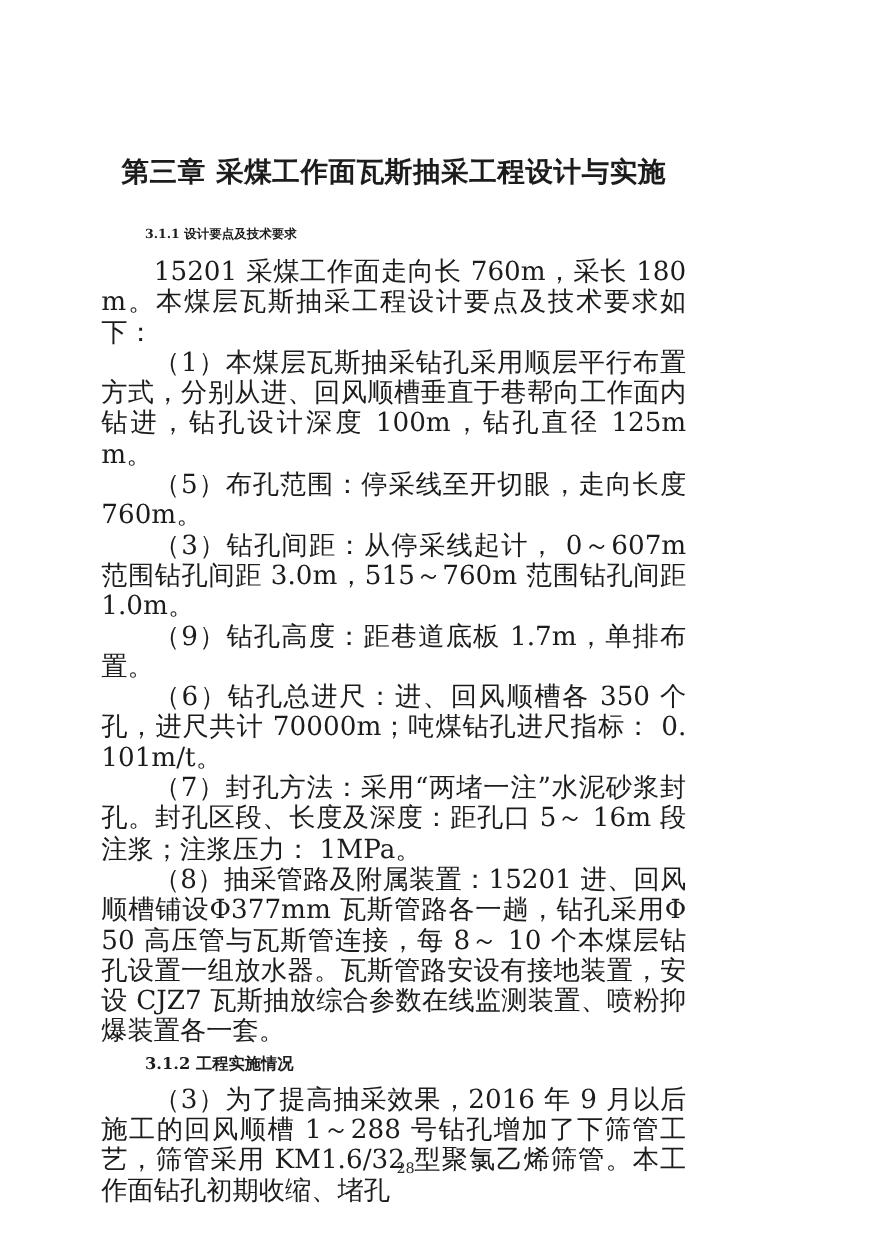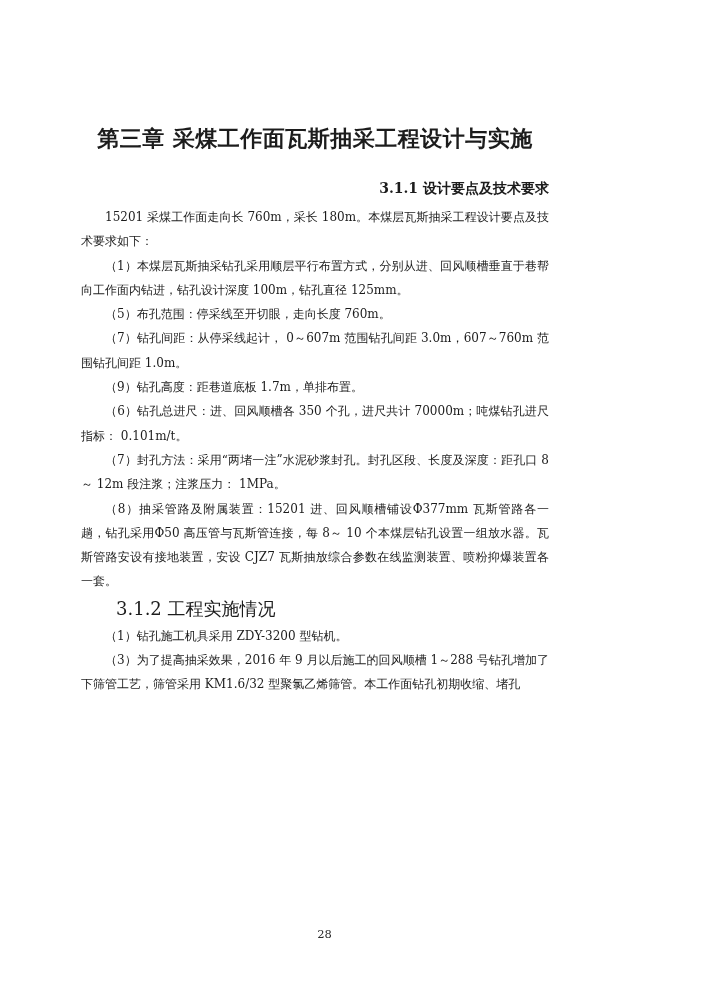--- a/index.html
+++ b/index.html
@@ -30,34 +30,33 @@
     letter-spacing: 0.5px;
   }
   .h-section {
     margin: 23px 0 0 33px;
     font-size: 16.5px;
     line-height: 22px;
     font-weight: bold;
   }
   .h-subsection {
     margin: 23px 0 0 35px;
-    font-size: 14px;
+    font-size: 10px;
     line-height: 20px;
     font-weight: bold;
-    text-align: right;
   }
   .h-subsection-2 {
     margin: 5px 0 5px 35px;
-    font-size: 18px;
+    font-size: 13px;
     line-height: 20px;
-    font-weight: normal;
+    font-weight: bold;
   }
   .para {
     margin: 0;
-    font-size: 12px;
+    font-size: 21px;
     line-height: 24.3px;
     text-indent: 2em;
     text-align: justify;
     word-break: break-all;
   }
   .para.first {
     margin-top: 7px;
   }
   .page-number {
     position: absolute;
@@ -77,27 +76,26 @@
   <div class="content">
 
     <h1 class="chapter-title">第三章 采煤工作面瓦斯抽采工程设计与实施</h1>
 
 
     <h3 class="h-subsection">3.1.1 设计要点及技术要求</h3>
 
     <p class="para first">15201 采煤工作面走向长 760m，采长 180m。本煤层瓦斯抽采工程设计要点及技术要求如下：</p>
     <p class="para">（1）本煤层瓦斯抽采钻孔采用顺层平行布置方式，分别从进、回风顺槽垂直于巷帮向工作面内钻进，钻孔设计深度 100m，钻孔直径 125mm。</p>
     <p class="para">（5）布孔范围：停采线至开切眼，走向长度 760m。</p>
-    <p class="para">（7）钻孔间距：从停采线起计， 0～607m 范围钻孔间距 3.0m，607～760m 范围钻孔间距 1.0m。</p>
+    <p class="para">（3）钻孔间距：从停采线起计， 0～607m 范围钻孔间距 3.0m，515～760m 范围钻孔间距 1.0m。</p>
     <p class="para">（9）钻孔高度：距巷道底板 1.7m，单排布置。</p>
     <p class="para">（6）钻孔总进尺：进、回风顺槽各 350 个孔，进尺共计 70000m；吨煤钻孔进尺指标： 0.101m/t。</p>
-    <p class="para">（7）封孔方法：采用“两堵一注”水泥砂浆封孔。封孔区段、长度及深度：距孔口 8～ 12m 段注浆；注浆压力：  1MPa。</p>
+    <p class="para">（7）封孔方法：采用“两堵一注”水泥砂浆封孔。封孔区段、长度及深度：距孔口 5～ 16m 段注浆；注浆压力：  1MPa。</p>
     <p class="para">（8）抽采管路及附属装置：15201 进、回风顺槽铺设Φ377mm 瓦斯管路各一趟，钻孔采用Φ50 高压管与瓦斯管连接，每 8～ 10 个本煤层钻孔设置一组放水器。瓦斯管路安设有接地装置，安设 CJZ7 瓦斯抽放综合参数在线监测装置、喷粉抑爆装置各一套。</p>
 
     <h3 class="h-subsection-2">3.1.2 工程实施情况</h3>
 
-    <p class="para">（1）钻孔施工机具采用 ZDY-3200 型钻机。</p>
     <p class="para">（3）为了提高抽采效果，2016 年 9 月以后施工的回风顺槽 1～288 号钻孔增加了下筛管工艺，筛管采用 KM1.6/32 型聚氯乙烯筛管。本工作面钻孔初期收缩、堵孔</p>
 
   </div>
 
   <div class="page-number">28</div>
 </div>
 
 </body></html>

